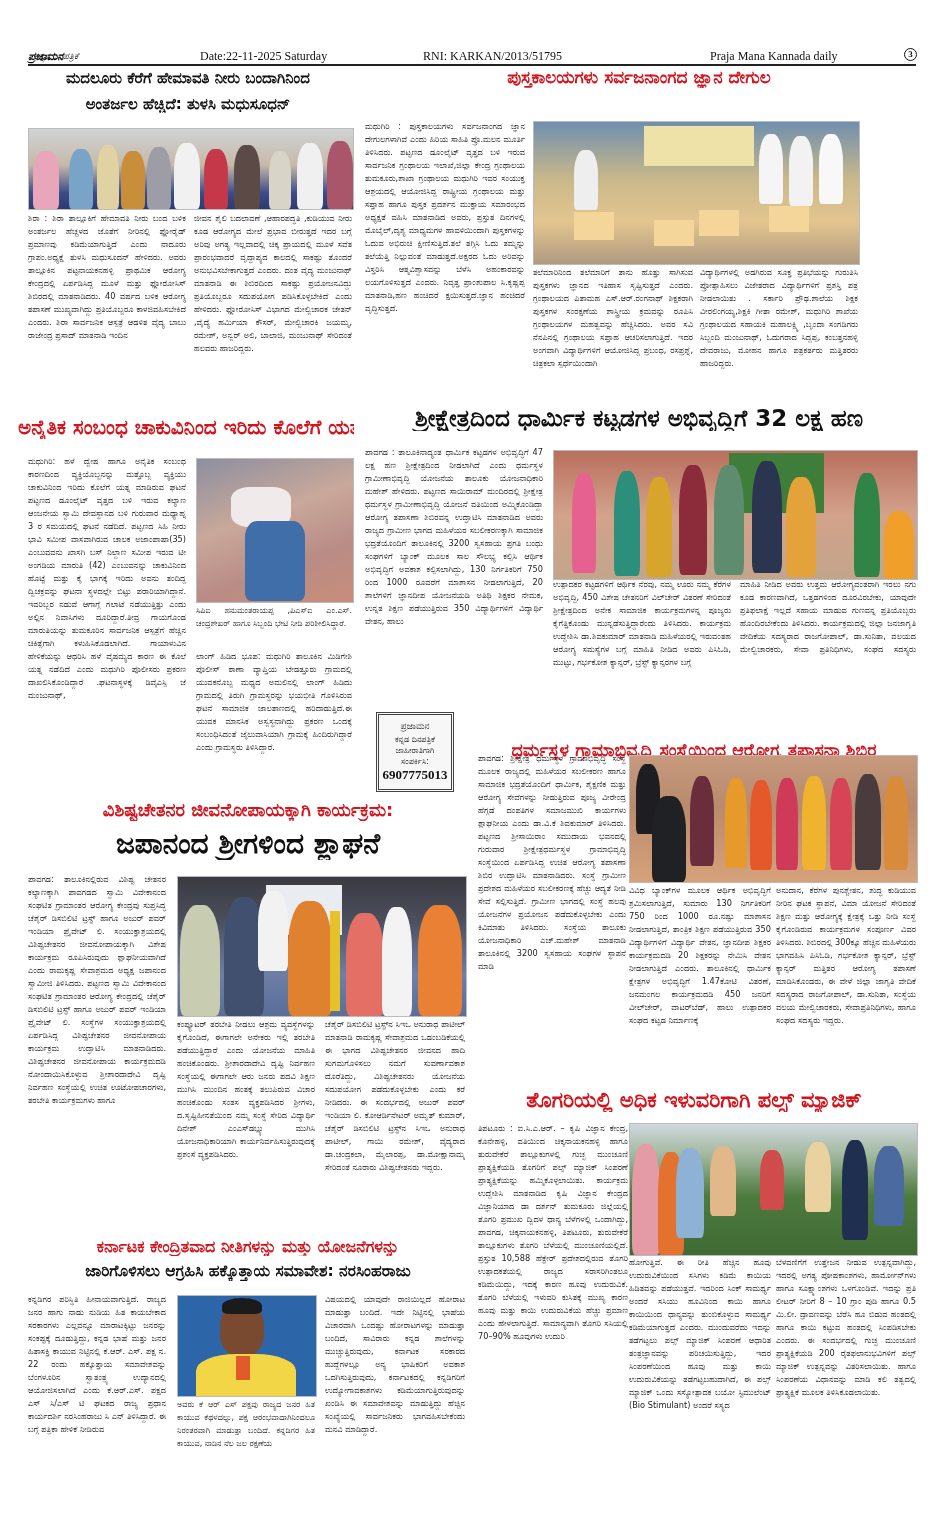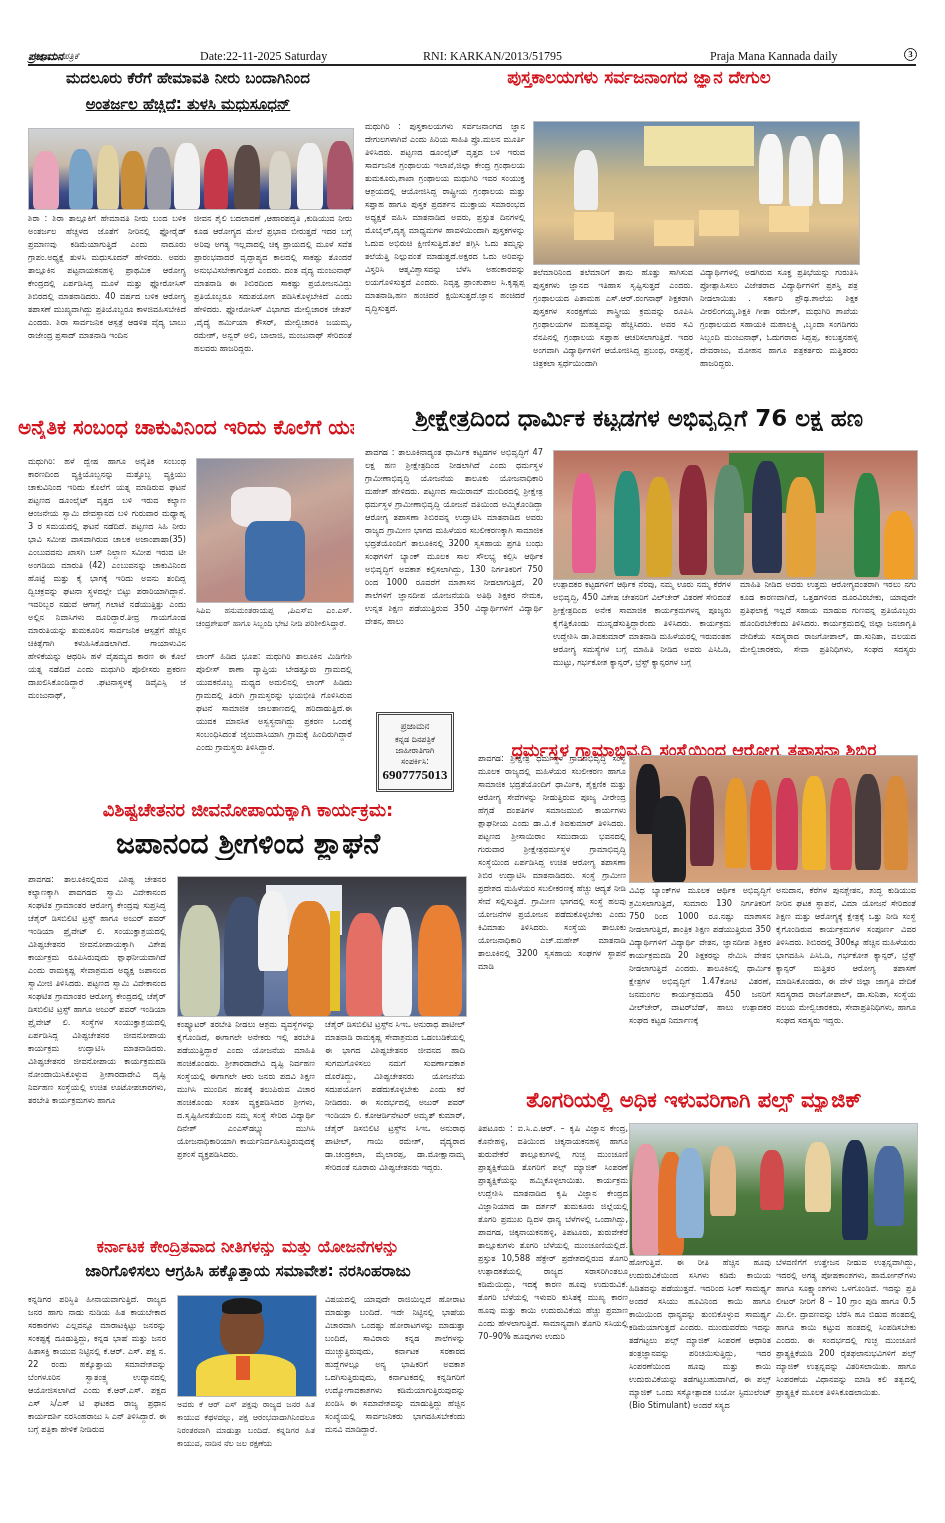--- a/index.html
+++ b/index.html
@@ -24,21 +24,21 @@
 
 <div class="abs hdr">
   <span class="logo" style="left:0;"><span>ಪ್ರಜಾಮನ</span><small>ಕನ್ನಡ ದಿನಪತ್ರಿಕೆ</small></span>
   <span style="left:172px;">Date:22-11-2025 Saturday</span>
   <span style="left:395px;">RNI: KARKAN/2013/51795</span>
   <span style="left:682px;">Praja Mana Kannada daily</span>
   <span style="left:876px;font-weight:bold;border:1.5px solid #111;border-radius:50%;width:11px;height:11px;line-height:11px;text-align:center;font-size:9px;top:0;">3</span>
 </div>
 
 <div class="abs hl blk" style="top:70px;left:18px;width:340px;font-size:15px;">ಮದಲೂರು ಕೆರೆಗೆ ಹೇಮಾವತಿ ನೀರು ಬಂದಾಗಿನಿಂದ</div>
-<div class="abs hl blk" style="top:96px;left:18px;width:340px;font-size:15px;text-decoration:underline;">ಅಂತರ್ಜಲ ಹೆಚ್ಚಿದೆ: ತುಳಸಿ ಮಧುಸೂಧನ್</div>
+<div class="abs hl blk" style="top:96px;left:18px;width:340px;font-size:15px;">ಅಂತರ್ಜಲ ಹೆಚ್ಚಿದೆ: ತುಳಸಿ ಮಧುಸೂಧನ್</div>
 <div class="abs photo" style="top:128px;left:28px;width:324px;height:80px;background:linear-gradient(180deg,#cfd3d6 0%,#c7b9a8 45%,#3b4c8a 80%,#2c3a70 100%);">
   <div class="fig" style="left:4px;top:22px;width:26px;height:58px;background:#e9a5b9;"></div>
   <div class="fig" style="left:40px;top:20px;width:24px;height:60px;background:#7aa3c8;"></div>
   <div class="fig" style="left:68px;top:16px;width:22px;height:64px;background:#e0d2a2;"></div>
   <div class="fig" style="left:92px;top:22px;width:24px;height:58px;background:#c98e3a;"></div>
   <div class="fig" style="left:118px;top:18px;width:24px;height:62px;background:#9d9da8;"></div>
   <div class="fig" style="left:145px;top:14px;width:26px;height:66px;background:#f1f1f1;"></div>
   <div class="fig" style="left:175px;top:20px;width:24px;height:60px;background:#c4384a;"></div>
   <div class="fig" style="left:205px;top:16px;width:26px;height:64px;background:#5b4a45;"></div>
   <div class="fig" style="left:240px;top:22px;width:22px;height:58px;background:#d8d4c8;"></div>
@@ -66,21 +66,21 @@
 
 <div class="abs hl red" style="top:416px;left:18px;width:336px;font-size:20px;">ಅನೈತಿಕ ಸಂಬಂಧ ಚಾಕುವಿನಿಂದ ಇರಿದು ಕೊಲೆಗೆ ಯತ್ನ</div>
 <div class="abs txt" style="top:455px;left:28px;width:158px;height:340px;">ಮಧುಗಿರಿ: ಹಳೆ ದ್ವೇಷ ಹಾಗೂ ಅನೈತಿಕ ಸಂಬಂಧ ಕಾರಣದಿಂದ ವ್ಯಕ್ತಿಯೊಬ್ಬನನ್ನು ಮತ್ತೊಬ್ಬ ವ್ಯಕ್ತಿಯು ಚಾಕುವಿನಿಂದ ಇರಿದು ಕೊಲೆಗೆ ಯತ್ನ ಮಾಡಿರುವ ಘಟನೆ ಪಟ್ಟಣದ ಡೂಂಲೈಟ್ ವೃತ್ತದ ಬಳಿ ಇರುವ ಕಲ್ಯಾಣ ಆಂಜನೇಯ ಸ್ವಾಮಿ ದೇವಸ್ಥಾನದ ಬಳಿ ಗುರುವಾರ ಮಧ್ಯಾಹ್ನ 3 ರ ಸಮಯದಲ್ಲಿ ಘಟನೆ ನಡೆದಿದೆ. ಪಟ್ಟಣದ ಸಿಹಿ ನೀರು ಭಾವಿ ಸಮೀಪ ವಾಸವಾಗಿರುವ ಚಾಲಕ ಅಜಾಂಪಾಷಾ(35) ಎಂಬುವವನು ಖಾಸಗಿ ಬಸ್ ನಿಲ್ದಾಣ ಸಮೀಪ ಇರುವ ಟೀ ಅಂಗಡಿಯ ಮಾರುತಿ (42) ಎಂಬುವನನ್ನು ಚಾಕುವಿನಿಂದ ಹೊಟ್ಟೆ ಮತ್ತು ಕೈ ಭಾಗಕ್ಕೆ ಇರಿದು ಅವನು ತಂದಿದ್ದ ದ್ವಿಚಕ್ರವನ್ನು ಘಟನಾ ಸ್ಥಳದಲ್ಲೇ ಬಿಟ್ಟು ಪರಾರಿಯಾಗಿದ್ದಾನೆ. ಇವರಿಬ್ಬರ ನಡುವೆ ಆಗಾಗ್ಗೆ ಗಲಾಟೆ ನಡೆಯುತ್ತಿತ್ತು ಎಂದು ಅಲ್ಲಿನ ನಿವಾಸಿಗಳು ದೂರಿದ್ದಾರೆ.ತೀವ್ರ ಗಾಯಗೊಂಡ ಮಾರುತಿಯನ್ನು ತುಮಕೂರಿನ ಸಾರ್ವಜನಿಕ ಆಸ್ಪತ್ರೆಗೆ ಹೆಚ್ಚಿನ ಚಿಕಿತ್ಸೆಗಾಗಿ ಕಳುಹಿಸಿಕೊಡಲಾಗಿದೆ. ಗಾಯಾಳುವಿನ ಹೇಳಿಕೆಯನ್ನು ಆಧರಿಸಿ ಹಳೆ ವೈಷಮ್ಯದ ಕಾರಣ ಈ ಕೊಲೆ ಯತ್ನ ನಡೆದಿದೆ ಎಂದು ಮಧುಗಿರಿ ಪೊಲೀಸರು ಪ್ರಕರಣ ದಾಖಲಿಸಿಕೊಂಡಿದ್ದಾರೆ .ಘಟನಾಸ್ಥಳಕ್ಕೆ ಡಿವೈಎಸ್ಪಿ ಜೆ ಮಂಜುನಾಥ್,</div>
 <div class="abs photo" style="top:458px;left:196px;width:156px;height:143px;background:linear-gradient(160deg,#8c8fa0 0%,#c9a89a 40%,#b98c86 70%,#c88d7a 100%);">
   <div style="position:absolute;left:34px;top:28px;width:60px;height:40px;background:#f1eaea;border-radius:30%;"></div>
   <div style="position:absolute;left:48px;top:62px;width:60px;height:80px;background:#3f6ea8;border-radius:20% 20% 10% 10%;"></div>
 </div>
 <div class="abs cap" style="top:604px;left:196px;width:156px;height:42px;">ಸಿಪಿಐ ಹನುಮಂತರಾಯಪ್ಪ ,ಪಿಎಸ್ಐ ಎಂ.ಎಸ್. ಚಂದ್ರಶೇಖರ್ ಹಾಗೂ ಸಿಬ್ಬಂದಿ ಭೇಟಿ ನೀಡಿ ಪರಿಶೀಲಿಸಿದ್ದಾರೆ.</div>
 <div class="abs txt" style="top:650px;left:196px;width:156px;height:145px;">ಲಾಂಗ್ ಹಿಡಿದ ಭೂಪ: ಮಧುಗಿರಿ ತಾಲೂಕಿನ ಮಿಡಿಗೇಶಿ ಪೊಲೀಸ್ ಠಾಣಾ ವ್ಯಾಪ್ತಿಯ ಬೇಡತ್ತೂರು ಗ್ರಾಮದಲ್ಲಿ ಯುವಕನೊಬ್ಬ ಮಧ್ಯದ ಅಮಲಿನಲ್ಲಿ ಲಾಂಗ್ ಹಿಡಿದು ಗ್ರಾಮದಲ್ಲಿ ತಿರುಗಿ ಗ್ರಾಮಸ್ಥರನ್ನು ಭಯಭೀತಿ ಗೊಳಿಸಿರುವ ಘಟನೆ ಸಾಮಾಜಿಕ ಜಾಲತಾಣದಲ್ಲಿ ಹರಿದಾಡುತ್ತಿದೆ.ಈ ಯುವಕ ಮಾನಸಿಕ ಅಸ್ವಸ್ಥನಾಗಿದ್ದು ಪ್ರಕರಣ ಒಂದಕ್ಕೆ ಸಂಬಂಧಿಸಿದಂತೆ ಜೈಲುವಾಸಿಯಾಗಿ ಗ್ರಾಮಕ್ಕೆ ಹಿಂದಿರುಗಿದ್ದಾರೆ ಎಂದು ಗ್ರಾಮಸ್ಥರು ತಿಳಿಸಿದ್ದಾರೆ.</div>
 
-<div class="abs hl blk" style="top:405px;left:362px;width:554px;font-size:23px;">ಶ್ರೀಕ್ಷೇತ್ರದಿಂದ ಧಾರ್ಮಿಕ ಕಟ್ಟಡಗಳ ಅಭಿವೃದ್ಧಿಗೆ 76 ಲಕ್ಷ ಹಣ</div>
+<div class="abs hl blk" style="top:405px;left:362px;width:554px;font-size:23px;">ಶ್ರೀಕ್ಷೇತ್ರದಿಂದ ಧಾರ್ಮಿಕ ಕಟ್ಟಡಗಳ ಅಭಿವೃದ್ಧಿಗೆ 32 ಲಕ್ಷ ಹಣ</div>
 <div class="abs txt" style="top:446px;left:365px;width:178px;height:245px;">ಪಾವಗಡ : ತಾಲೂಕಿನಾದ್ಯಂತ ಧಾರ್ಮಿಕ ಕಟ್ಟಡಗಳ ಅಭಿವೃದ್ಧಿಗೆ 47 ಲಕ್ಷ ಹಣ ಶ್ರೀಕ್ಷೇತ್ರದಿಂದ ನೀಡಲಾಗಿದೆ ಎಂದು ಧರ್ಮಸ್ಥಳ ಗ್ರಾಮೀಣಾಭಿವೃದ್ಧಿ ಯೋಜನೆಯ ತಾಲೂಕು ಯೋಜನಾಧಿಕಾರಿ ಮಹೇಶ್ ಹೇಳಿದರು. ಪಟ್ಟಣದ ಸಾಯಿರಾಮ್ ಮಂದಿರದಲ್ಲಿ ಶ್ರೀಕ್ಷೇತ್ರ ಧರ್ಮಸ್ಥಳ ಗ್ರಾಮೀಣಾಭಿವೃದ್ಧಿ ಯೋಜನೆ ವತಿಯಿಂದ ಅಮ್ಮಿಕೊಂಡಿದ್ದಾ ಆರೋಗ್ಯ ತಪಾಸಣಾ ಶಿಬಿರವನ್ನ ಉದ್ಘಾಟಿಸಿ ಮಾತನಾಡಿದ ಅವರು ರಾಜ್ಯದ ಗ್ರಾಮೀಣ ಭಾಗದ ಮಹಿಳೆಯರ ಸಬಲೀಕರಣಕ್ಕಾಗಿ ಸಾಮಾಜಿಕ ಭದ್ರತೆಯೊಂದಿಗೆ ತಾಲೂಕಿನಲ್ಲಿ 3200 ಸ್ವಸಹಾಯ ಪ್ರಗತಿ ಬಂಧು ಸಂಘಗಳಿಗೆ ಬ್ಯಾಂಕ್ ಮೂಲಕ ಸಾಲ ಸೌಲಭ್ಯ ಕಲ್ಪಿಸಿ ಆರ್ಥಿಕ ಅಭಿವೃದ್ಧಿಗೆ ಅವಕಾಶ ಕಲ್ಪಿಸಲಾಗಿದ್ದು, 130 ನಿರ್ಗತಿಕರಿಗೆ 750 ರಿಂದ 1000 ರೂವರೆಗೆ ಮಾಶಾಸನ ನೀಡಲಾಗುತ್ತಿದೆ, 20 ಶಾಲೆಗಳಿಗೆ ಜ್ಞಾನದೀಪ ಯೋಜನೆಯಡಿ ಅತಿಥಿ ಶಿಕ್ಷಕರ ನೇಮಕ, ಉನ್ನತ ಶಿಕ್ಷಣ ಪಡೆಯುತ್ತಿರುವ 350 ವಿದ್ಯಾರ್ಥಿಗಳಿಗೆ ವಿದ್ಯಾರ್ಥಿ ವೇತನ, ಹಾಲು</div>
 <div class="abs photo" style="top:450px;left:553px;width:363px;height:128px;background:linear-gradient(180deg,#b86f5e 0%,#d3a28a 50%,#c2a58b 100%);">
   <div style="position:absolute;left:175px;top:2px;width:95px;height:60px;background:#3f7d3a;"></div>
   <div class="fig" style="left:18px;top:22px;width:24px;height:100px;background:#e6618f;"></div>
   <div class="fig" style="left:60px;top:20px;width:26px;height:105px;background:#2b8f7b;"></div>
   <div class="fig" style="left:92px;top:26px;width:26px;height:100px;background:#d7a52c;"></div>
   <div class="fig" style="left:125px;top:14px;width:28px;height:110px;background:#8c2b3a;"></div>
   <div class="fig" style="left:160px;top:14px;width:30px;height:110px;background:#5d8c6e;"></div>
   <div class="fig" style="left:198px;top:10px;width:30px;height:112px;background:#2b3550;"></div>
   <div class="fig" style="left:232px;top:26px;width:30px;height:100px;background:#e3a23a;"></div>

